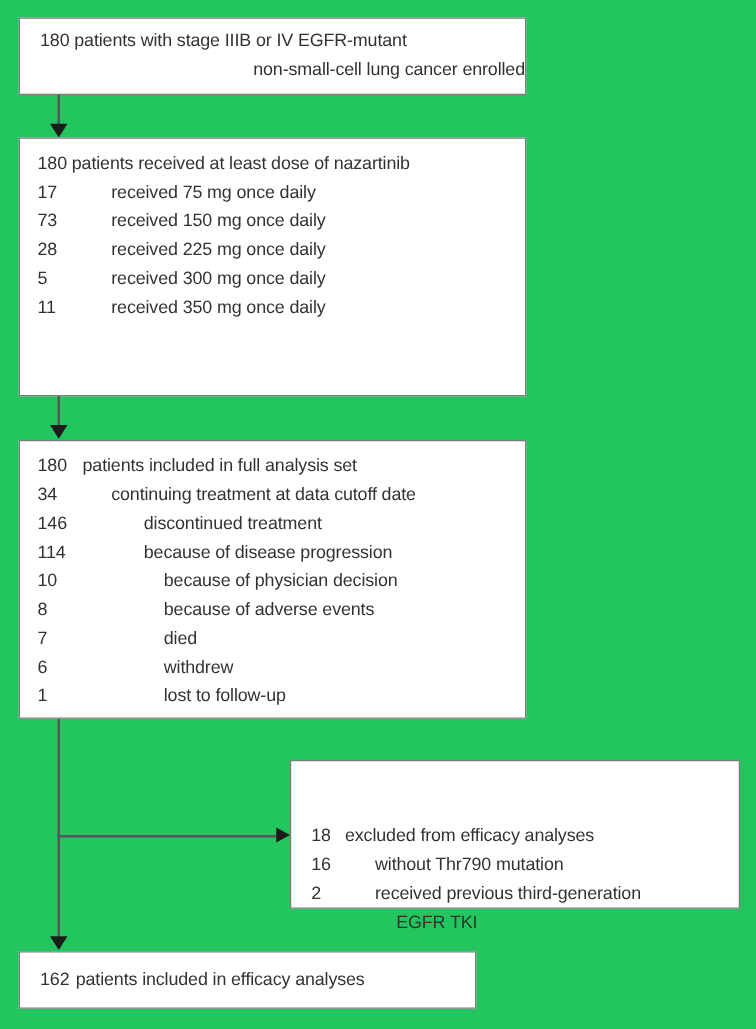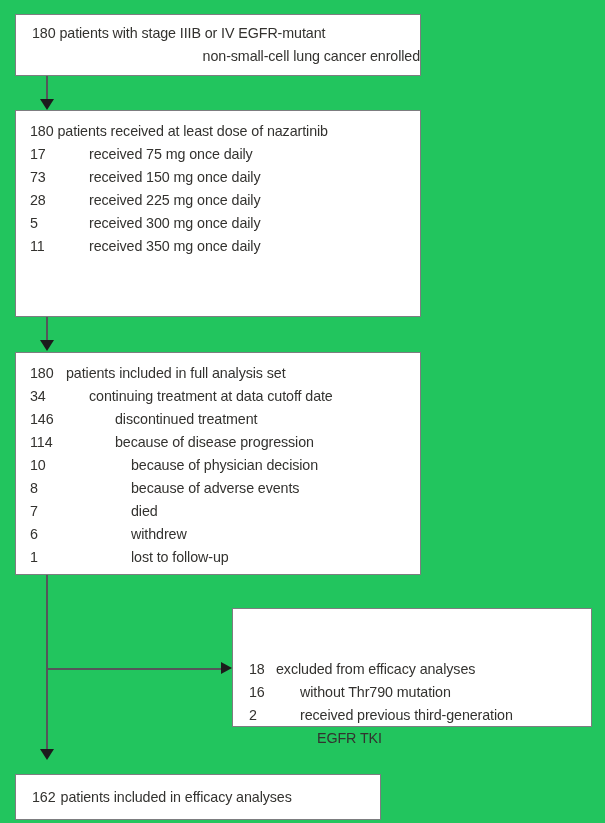--- a/index.html
+++ b/index.html
@@ -83,21 +83,20 @@
   #box-excluded .node-text {
     padding-top: 12px;
     padding-left: 16px;
   }
   
   #box-efficacy {
     left: 15px;
     top: 761px;
     width: 366px;
     height: 46px;
-    margin-top: 13px;
   }
   #box-efficacy .node-text {
     padding-top: 11px;
     padding-left: 16px;
   }
   
   .row {
     display: block;
     white-space: nowrap;
   }

